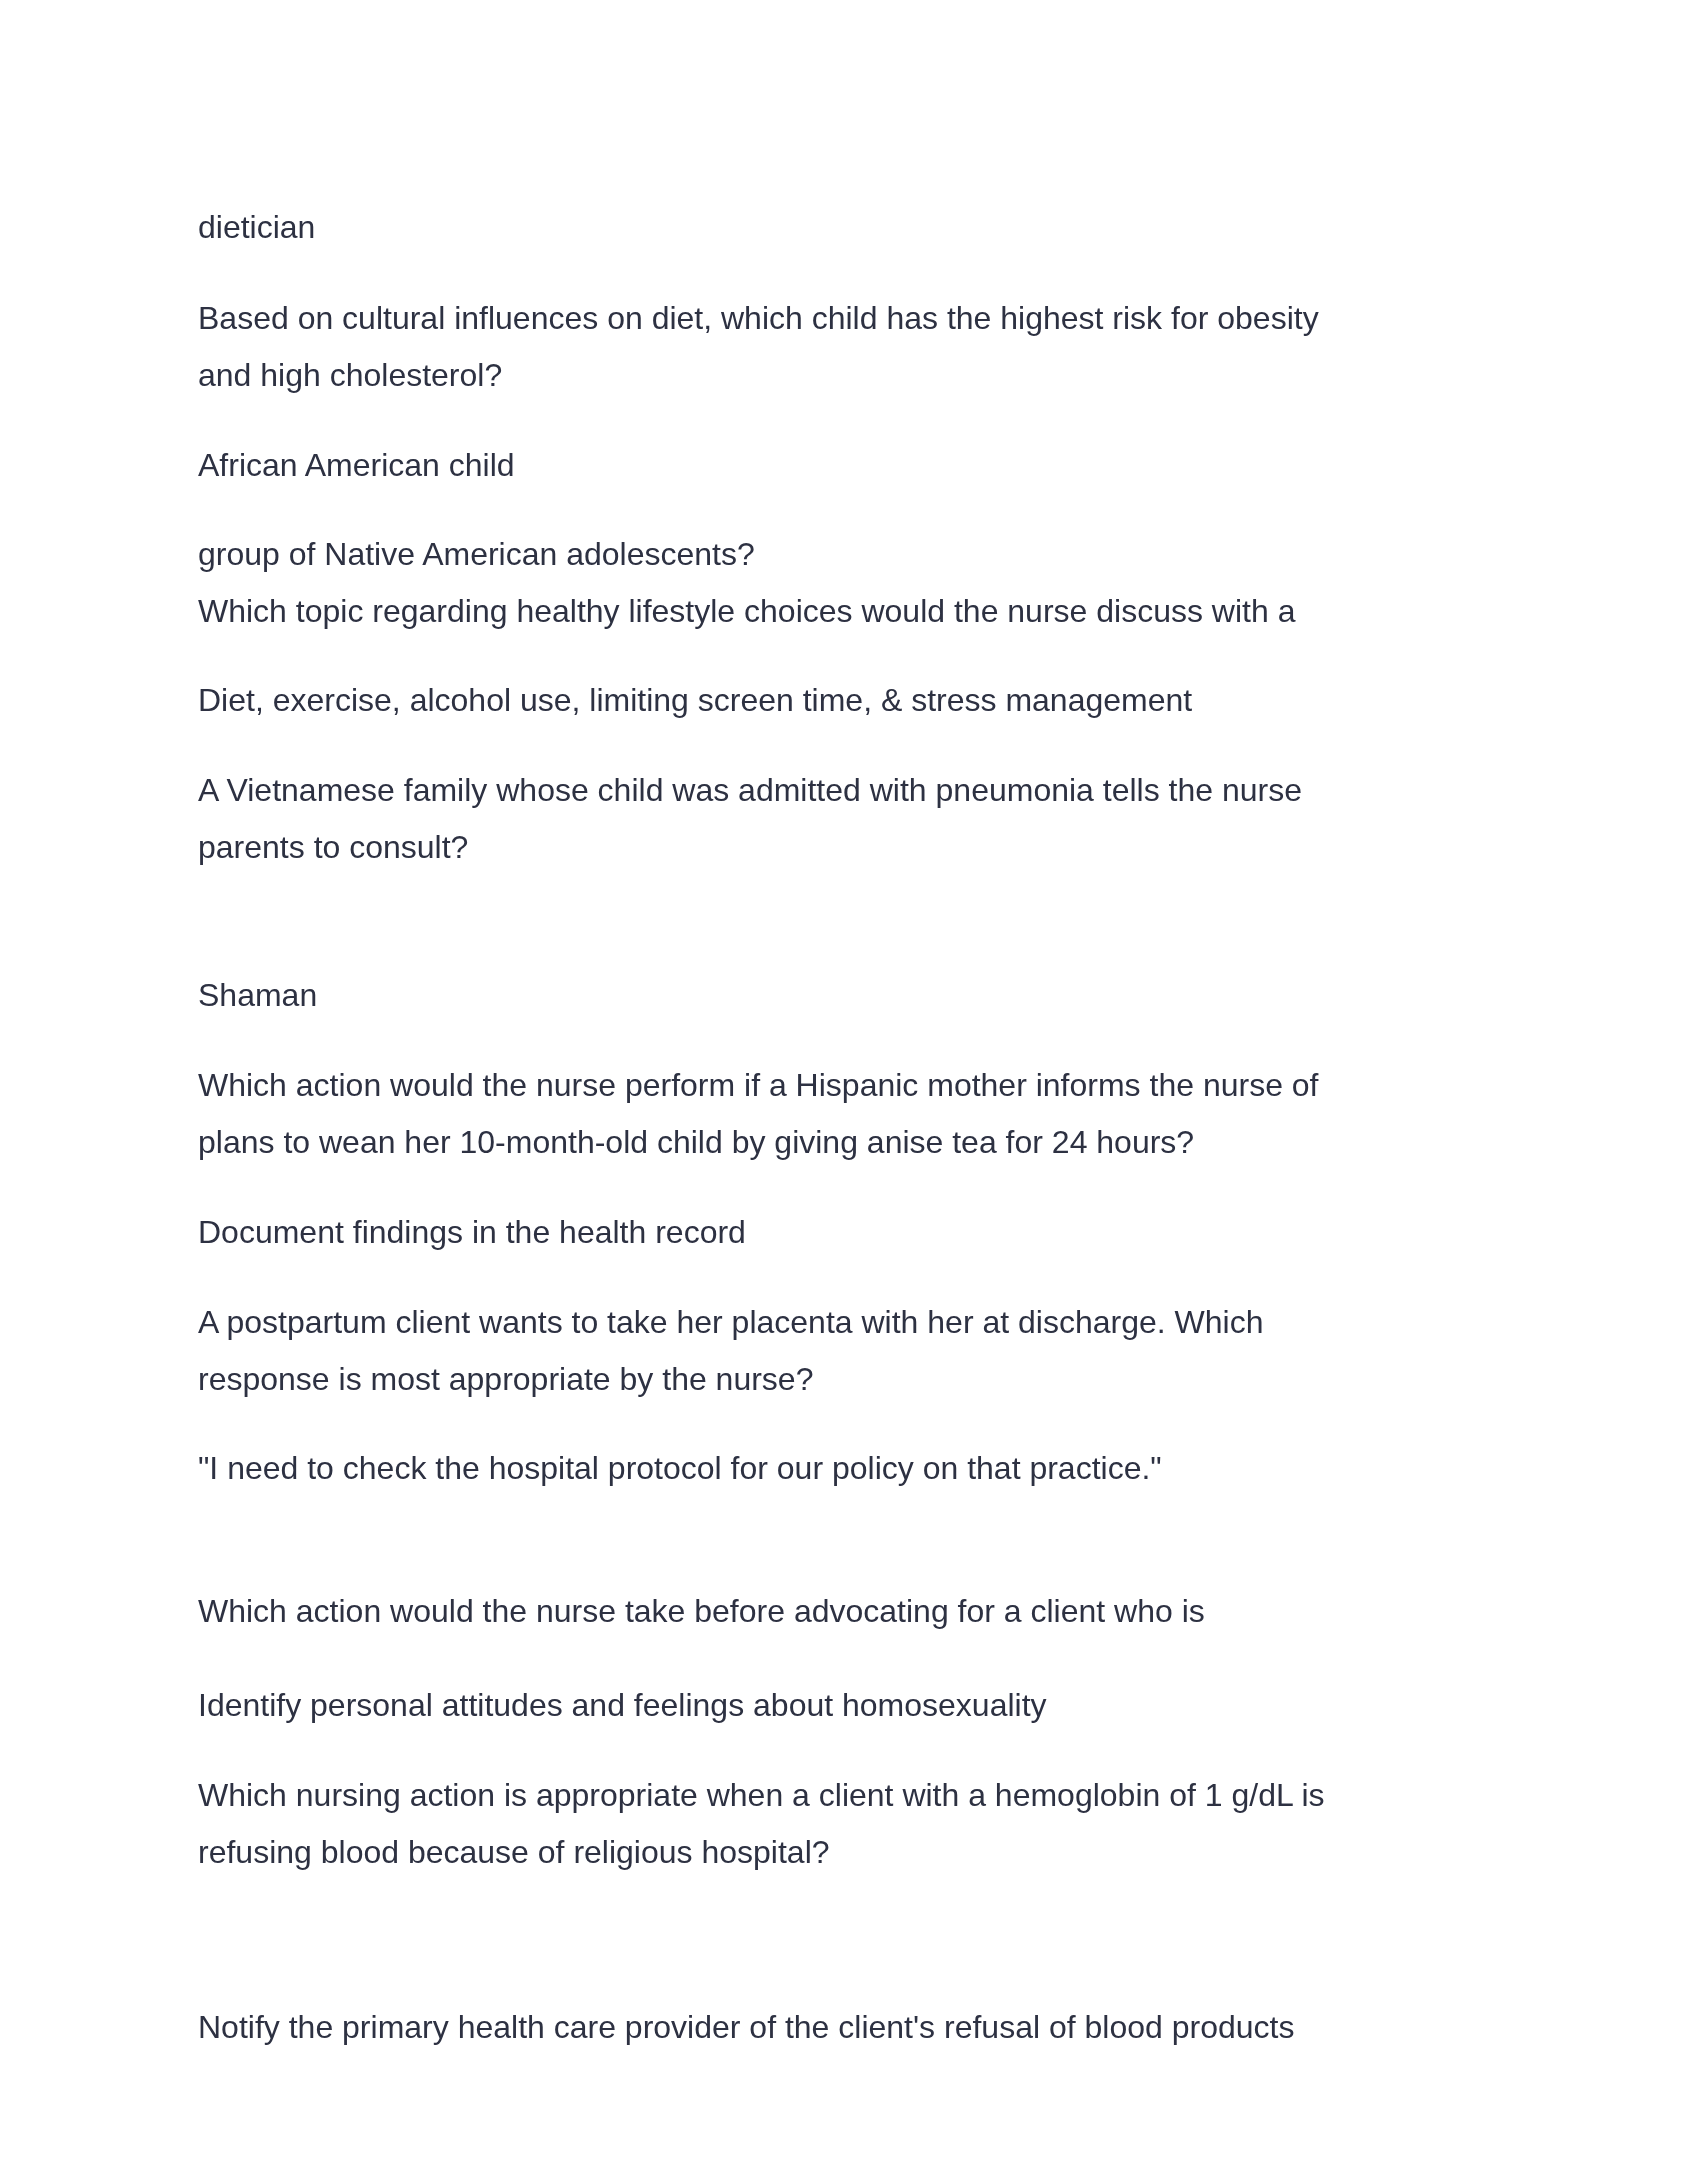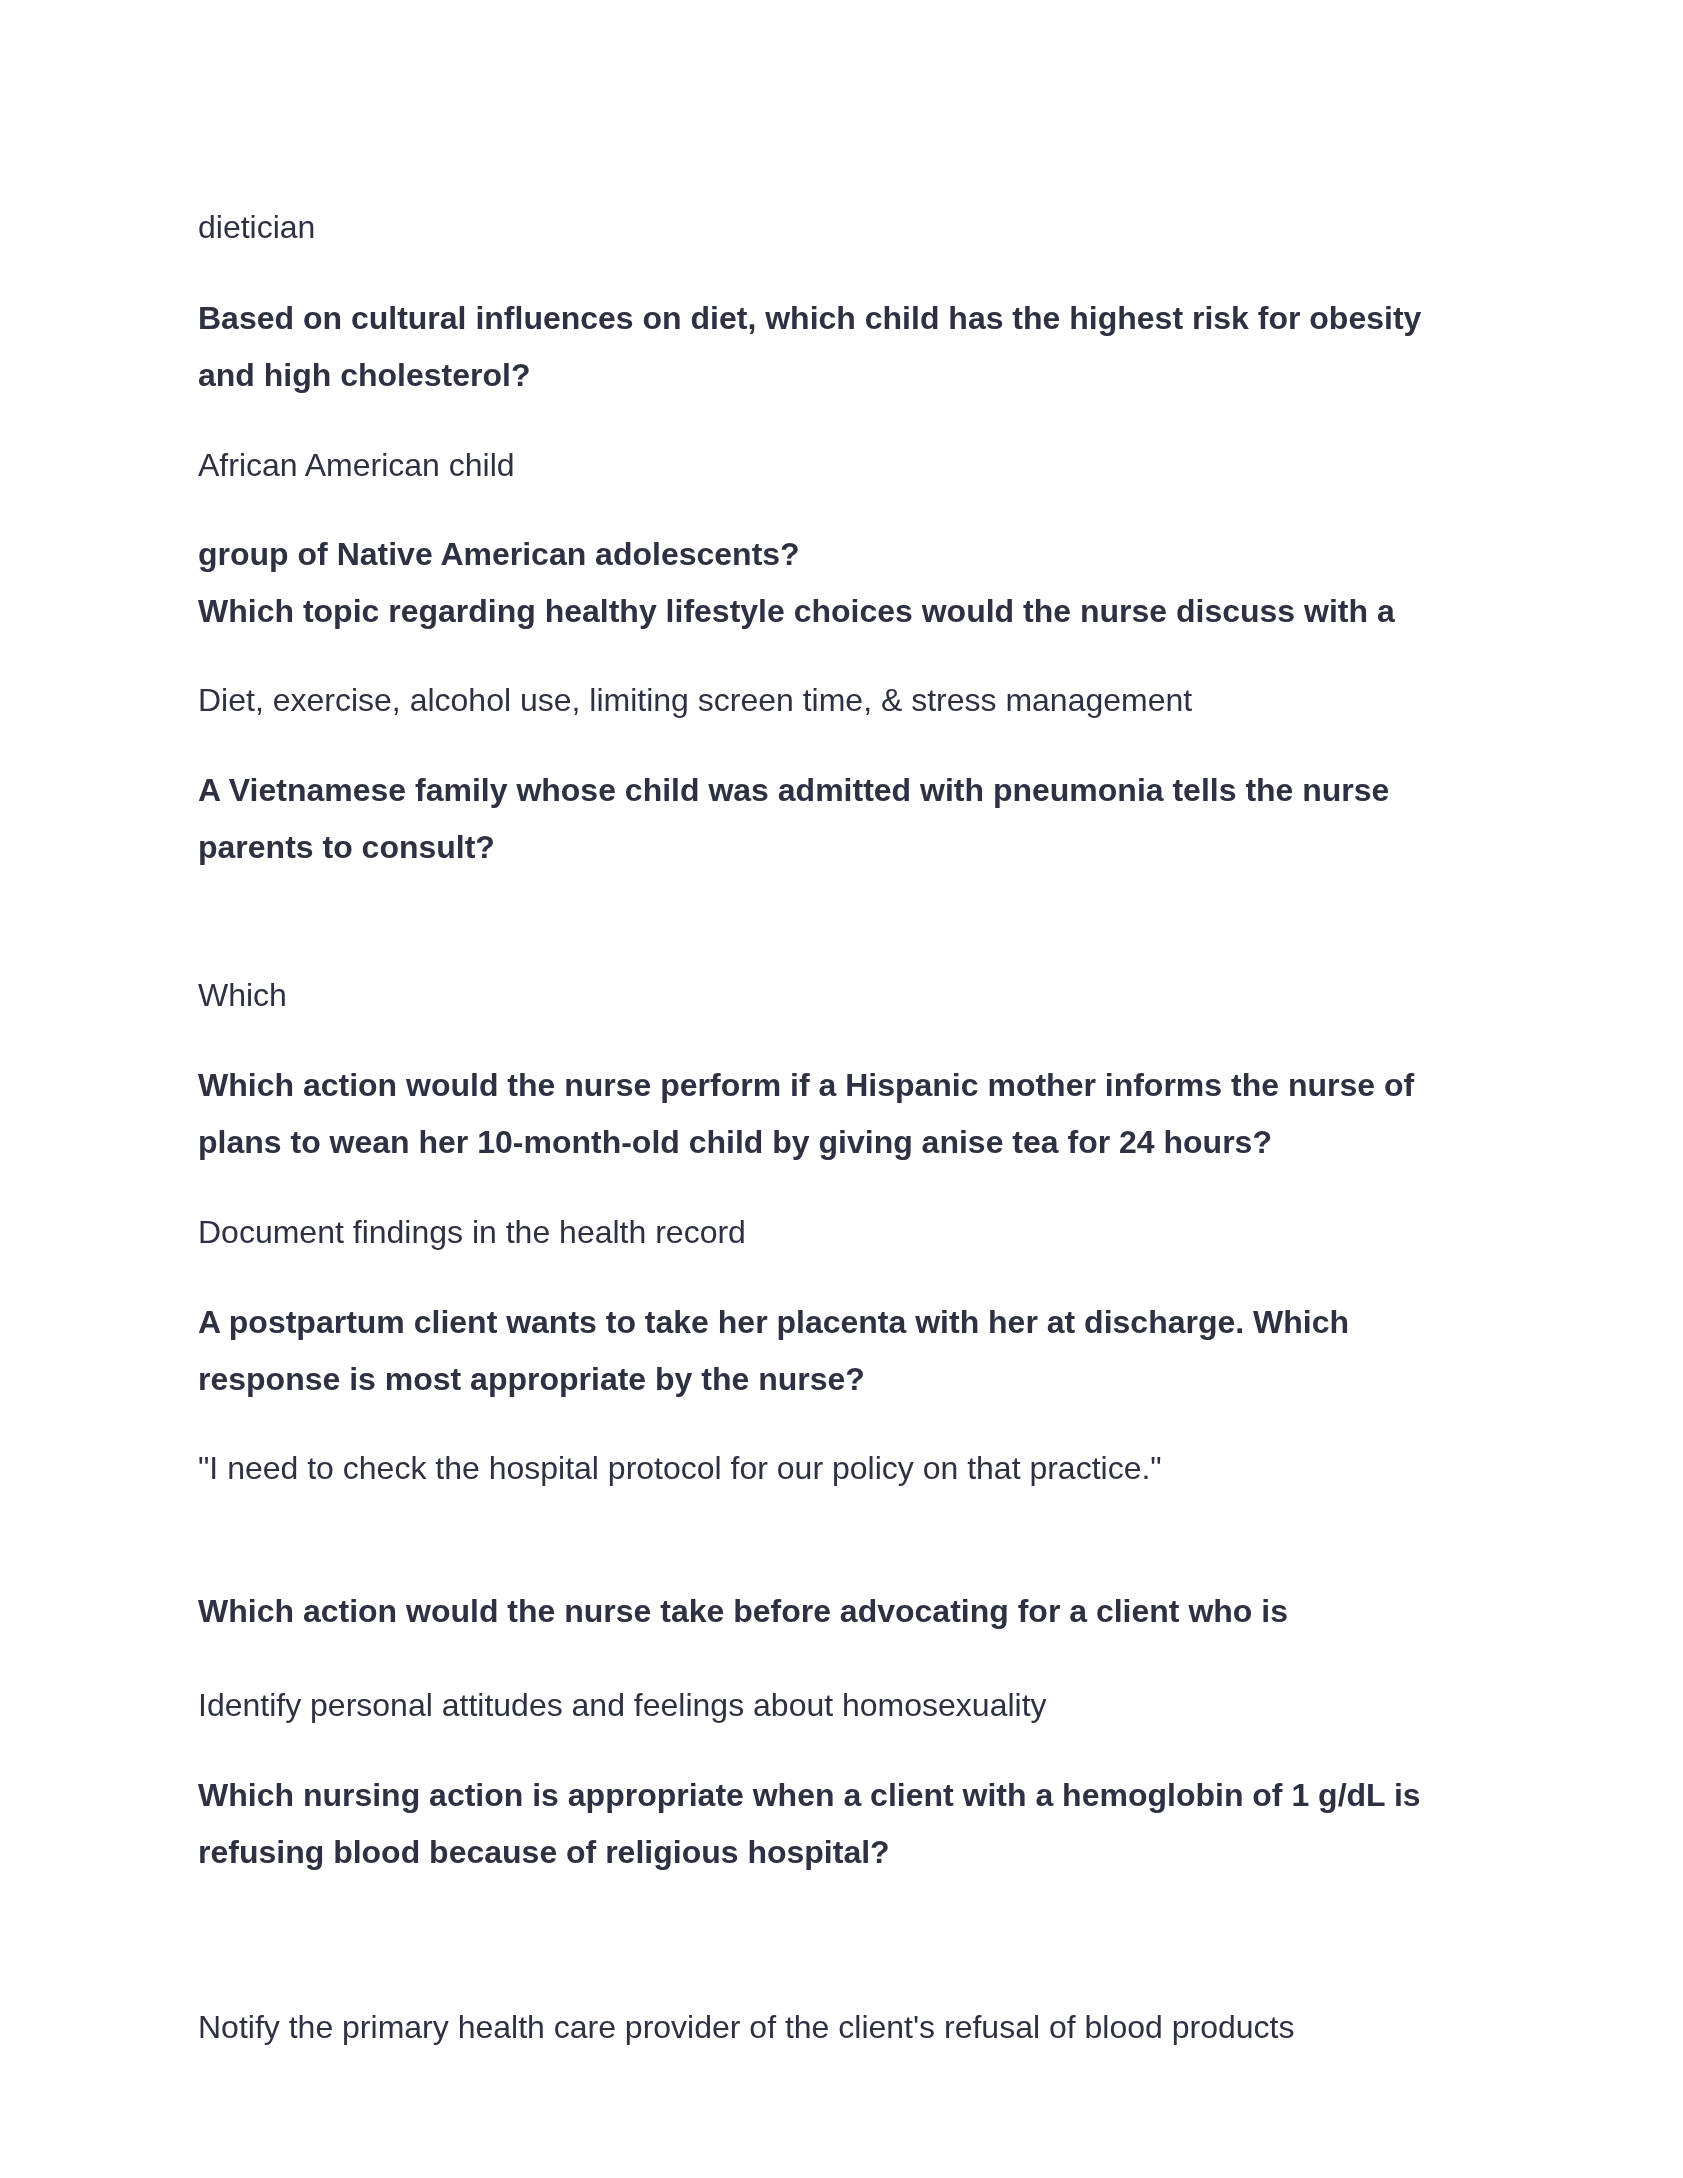--- a/index.html
+++ b/index.html
@@ -25,21 +25,21 @@
     position: absolute;
     left: 0;
     white-space: nowrap;
     font-size: 32px;
   }
   .line {
     display: block;
     height: 57px;
     line-height: 57px;
   }
-  .question { font-weight: bold; }
+  .question { font-weight: normal; }
   .answer { font-weight: normal; }
 </style>
 </head>
 <body>
 
 <div class="page">
 
   <div class="para answer" style="top:199px">
     <span class="line">dietician</span>
   </div>
@@ -61,21 +61,21 @@
   <div class="para answer" style="top:672px">
     <span class="line">Diet, exercise, alcohol use, limiting screen time, &amp; stress management</span>
   </div>
 
   <div class="para question" style="top:762px">
     <span class="line">A Vietnamese family whose child was admitted with pneumonia tells the nurse</span>
     <span class="line">parents to consult?</span>
   </div>
 
   <div class="para answer" style="top:967px">
-    <span class="line">Which</span>
+    <span class="line">Shaman</span>
   </div>
 
   <div class="para question" style="top:1057px">
     <span class="line">Which action would the nurse perform if a Hispanic mother informs the nurse of</span>
     <span class="line">plans to wean her 10-month-old child by giving anise tea for 24 hours?</span>
   </div>
 
   <div class="para answer" style="top:1204px">
     <span class="line">Document findings in the health record</span>
   </div>

